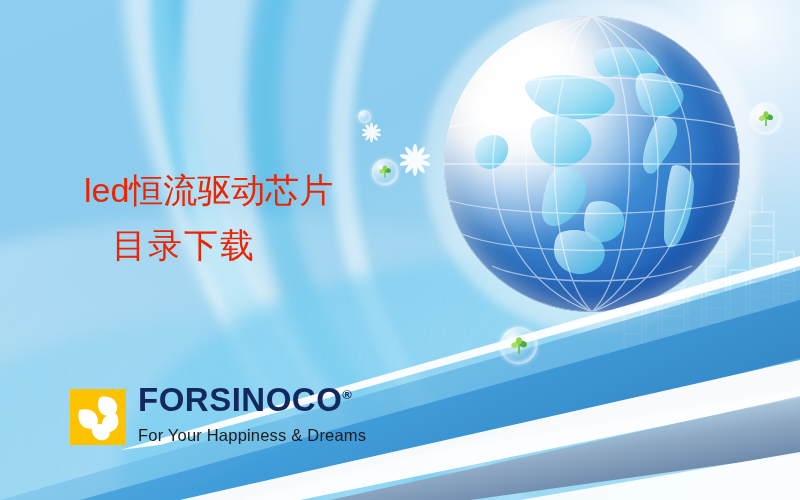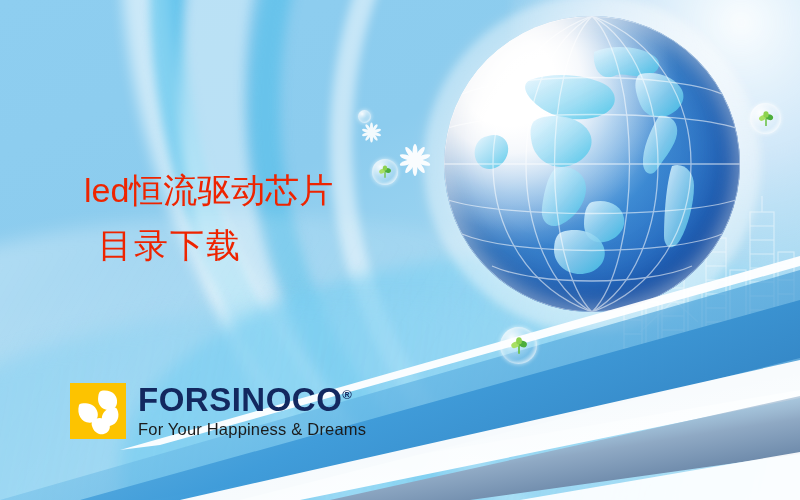--- a/index.html
+++ b/index.html
@@ -147,21 +147,21 @@
     letter-spacing: 0px;
     white-space: nowrap;
   }
   .headline .line1 {
     display: block;
     font-family: "Liberation Sans", "DejaVu Sans", sans-serif;
     font-weight: 400;
   }
   .headline .line2 {
     display: block;
-    margin-left: 14px;
+    margin-left: 28px;
     font-family: "Liberation Serif", "DejaVu Serif", serif;
     font-weight: 400;
     letter-spacing: 2px;
   }
 
   
   .logo {
     position: absolute;
     left: 70px; top: 383px;
     display: flex;
@@ -191,21 +191,21 @@
   .logo-word sup {
     font-size: 13px;
     vertical-align: super;
     line-height: 0;
   }
   .logo-tag {
     font-family: "Liberation Sans", sans-serif;
     font-size: 16.5px;
     line-height: 20px;
     color: #1b1b1b;
-    margin-top: 3px;
+    margin-top: 9px;
     letter-spacing: 0.2px;
     white-space: nowrap;
   }
 </style>
 </head>
 <body>
 
 <div id="poster">
 
   <div class="arc arc-c"></div>

